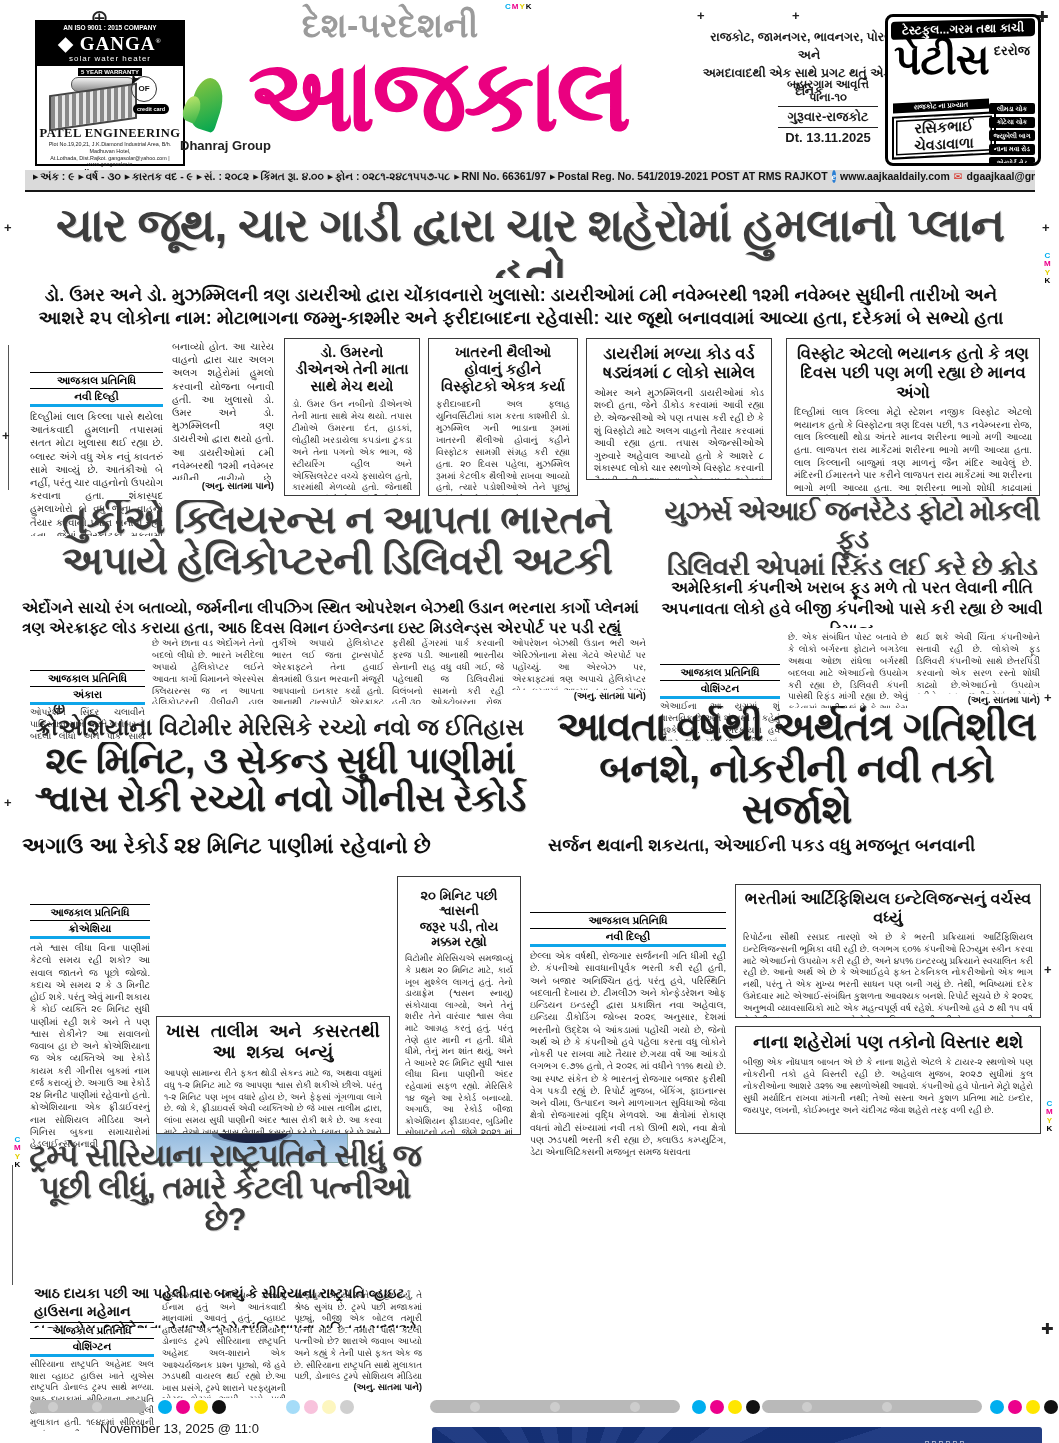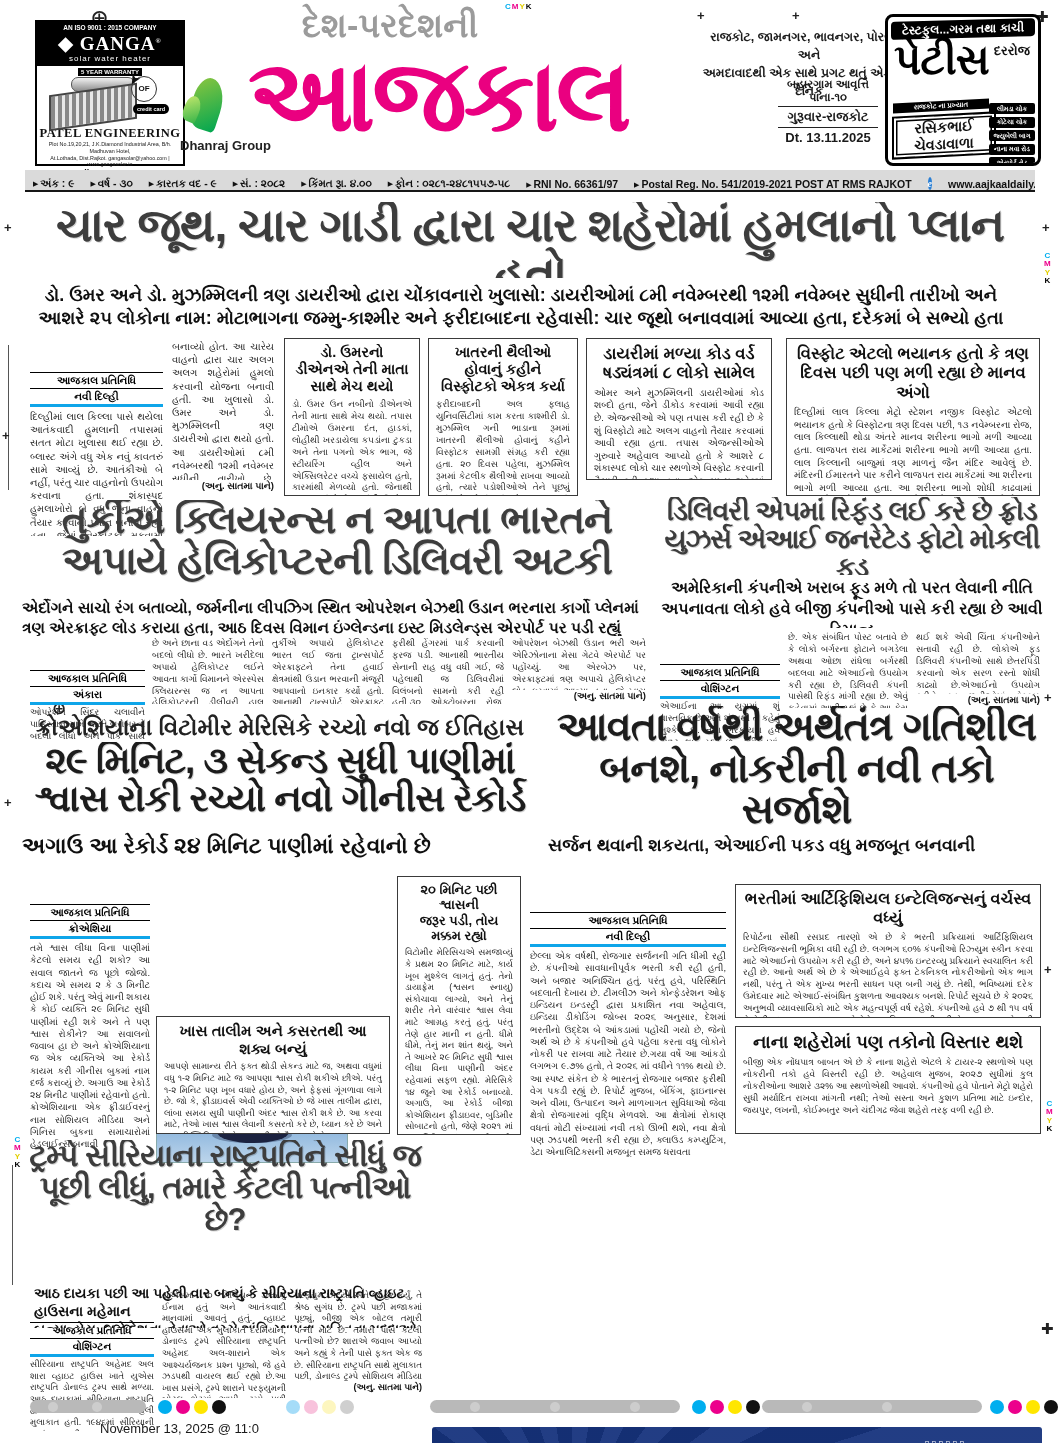--- a/index.html
+++ b/index.html
@@ -14,21 +14,21 @@
   .kicker{font-weight:800;color:#222;text-align:center;overflow:hidden;white-space:nowrap;}
   .col{font-size:10px;line-height:1.32;text-align:justify;color:#1b1b1b;overflow:hidden;}
   .byline{text-align:center;font-weight:bold;font-size:10.5px;color:#000;}
   .byname{border-top:1px solid #000;border-bottom:1px solid #000;padding:1px 0;margin-top:32px;}
   .bycity{border-bottom:3px solid #0ea5e9;padding:1px 0;}
   .boxed{border:1.5px solid #3a3a3a;background:#fff;padding:5px 7px;box-sizing:border-box;overflow:hidden;}
   .boxhead{font-weight:800;color:#101010;text-align:center;line-height:1.18;margin-bottom:4px;overflow:hidden;}
   .more{font-weight:bold;text-align:right;}
   
   .infoline{background:#dadada;border-bottom:2px solid #161616;font-size:10.5px;font-weight:bold;
-            display:flex;align-items:flex-end;gap:16px;padding:0 8px;box-sizing:border-box;white-space:nowrap;overflow:hidden;}
+            display:flex;align-items:flex-start;gap:4px;padding:0 8px;box-sizing:border-box;white-space:nowrap;overflow:hidden;}
   .info-item::before{content:"\25B6  ";font-size:7px;vertical-align:1px;}
   .globe-ic{display:inline-block;width:13px;height:13px;border-radius:50%;background:#2a7fd4;color:#fff;
             font:italic bold 10px/13px "Liberation Serif",serif;text-align:center;}
   .mail-ic{color:#d93025;font-weight:bold;}
   
   .mark{color:#222;font-size:13px;font-weight:bold;}
   .cmyk{font-size:8px;font-weight:bold;letter-spacing:1px;}
   .cmyk span:nth-child(1){color:#00aeef}.cmyk span:nth-child(2){color:#ec008c}
   .cmyk span:nth-child(3){color:#e3cf00}.cmyk span:nth-child(4){color:#000}
   .cmyk-v{display:flex;flex-direction:column;line-height:1.05;align-items:center;}
@@ -243,22 +243,22 @@
   </div>
   <div class="abs col" style="left:152px;top:638px;width:112px;height:66px;font-size:9px;">છે અને છાના વડ એર્દોગને તેનો બદલો લીધો છે. ભારતે ખરીદેલા અપાયે હેલિકોપ્ટર લઈને આવતા કાર્ગો વિમાનને એરસ્પેસ ક્લિયરન્સ જ ન આપતા હેલિકોપ્ટરની ડીલીવરી હાલ પૂરતી અટકી પડી છે.</div>
   <div class="abs col" style="left:272px;top:638px;width:112px;height:66px;font-size:9px;">તુર્કીએ અપાયે હેલિકોપ્ટર ભારત લઈ જતા ટ્રાન્સપોર્ટ એરક્રાફ્ટને તેના હવાઈ ક્ષેત્રમાંથી ઉડાન ભરવાની મંજૂરી આપવાનો ઇનકાર કર્યો હતો. આનાથી ટ્રાન્સપોર્ટ એરક્રાફ્ટ અચાનક પરત ફરવાની ફરજ પડી અને એરક્રાફ્ટને</div>
   <div class="abs col" style="left:392px;top:638px;width:112px;height:66px;font-size:9px;">ફરીથી હેંગરમાં પાર્ક કરવાની ફરજ પડી. આનાથી ભારતીય સેનાની રાહ વધુ વધી ગઈ, જે પહેલાથી જ ડિલિવરીમાં વિલંબનો સામનો કરી રહી હતી.૩૦ ઓક્ટોબરના રોજ, ભારે કાર્ગો એરક્રાફ્ટ જર્મનીના લીપઝિગ સ્થિત તેના</div>
   <div class="abs" style="left:512px;top:638px;width:134px;height:66px;">
     <div class="col" style="font-size:9px;height:52px;">ઓપરેશન બેઝથી ઉડાન ભરી અને એરિઝોનાના મેસા ગેટવે એરપોર્ટ પર પહોંચ્યું. આ એરબેઝ પર, એરક્રાફ્ટમાં ત્રણ અપાચે હેલિકોપ્ટર લોડ કરવામાં આવ્યા હતા, જે ખાસ કરીને ભારતીય</div>
     <div class="more" style="font-size:9.5px;">(અનુ. સાતમા પાને)</div>
   </div>
 
   <div class="abs hl" style="left:658px;top:497px;width:388px;height:78px;font-size:27px;">
+    <div>યુઝર્સ એઆઈ જનરેટેડ ફોટો મોકલી ફૂડ</div>
     <div>ડિલિવરી એપમાં રિફંડ લઈ કરે છે ફ્રોડ</div>
-    <div>યુઝર્સ એઆઈ જનરેટેડ ફોટો મોકલી ફૂડ</div>
   </div>
   <div class="abs deck" style="left:658px;top:578px;width:388px;height:50px;font-size:16px;">
     <div>અમેરિકાની કંપનીએ ખરાબ ફૂડ મળે તો પરત લેવાની નીતિ</div>
     <div>અપનાવતા લોકો હવે બીજી કંપનીઓ પાસે કરી રહ્યા છે આવી ડિમાન્ડ</div>
   </div>
   <div class="abs" style="left:660px;top:632px;width:120px;height:76px;">
     <div class="byline">
       <div class="byname">આજકાલ પ્રતિનિધિ</div>
       <div class="bycity">વોશિંગ્ટન</div>
     </div>
@@ -299,25 +299,25 @@
     <div class="abs" style="left:73px;top:59px;width:45px;height:42px;background:#232a4d;border-radius:45% 45% 30% 30%;"></div>
     <div class="abs" style="left:64px;top:64px;width:12px;height:32px;background:#20264a;border-radius:6px;transform:rotate(18deg);"></div>
     <div class="abs" style="left:115px;top:64px;width:12px;height:32px;background:#20264a;border-radius:6px;transform:rotate(-18deg);"></div>
     <div class="abs" style="left:60px;top:92px;width:72px;height:22px;background:#1b2240;border-radius:50%;"></div>
     <div class="abs" style="left:62px;top:92px;width:9px;height:9px;border-radius:50%;background:#c79a75;"></div>
     <div class="abs" style="left:121px;top:92px;width:9px;height:9px;border-radius:50%;background:#c79a75;"></div>
     <div class="abs" style="left:92px;top:70px;width:6px;height:6px;border-radius:50%;background:#e8e8e8;"></div>
   </div>
 
   <div class="abs boxed" style="left:156px;top:1016px;width:234px;height:118px;">
-    <div class="boxhead" style="font-size:15px;">ખાસ તાલીમ અને કસરતથી આ શક્ય બન્યું</div>
+    <div class="boxhead" style="font-size:18px;font-family:Liberation Mono, monospace;">ખાસ તાલીમ અને કસરતથી આ શક્ય બન્યું</div>
     <div class="col" style="font-size:8.8px;height:72px;">આપણે સામાન્ય રીતે ફક્ત થોડી સેકન્ડ માટે જ, અથવા વધુમાં વધુ ૧-૨ મિનિટ માટે જ આપણા શ્વાસ રોકી શકીએ છીએ. પરંતુ ૧-૨ મિનિટ પણ ખૂબ વધારે હોય છે, અને ફેફસાં ગૂંગળાવા લાગે છે. જો કે, ફ્રીડાઇવર્સ એવી વ્યક્તિઓ છે જે ખાસ તાલીમ દ્વારા, લાંબા સમય સુધી પાણીની અંદર શ્વાસ રોકી શકે છે. આ કરવા માટે, તેઓ ખાસ શ્વાસ લેવાની કસરતો કરે છે, ધ્યાન કરે છે અને આ પરિસ્થિતિ માટે પોતાના શરીરને તૈયાર કરે છે.</div>
   </div>
   <div class="abs boxed" style="left:397px;top:876px;width:124px;height:259px;">
-    <div class="boxhead" style="font-size:13px;">
+    <div class="boxhead" style="font-size:13px;margin-top:6px;">
       <div>૨૦ મિનિટ પછી શ્વાસની</div>
       <div>જરૂર પડી, તોય મક્કમ રહ્યો</div>
     </div>
     <div class="col" style="font-size:8.8px;height:200px;">વિટોમીર મેરિસિચએ સમજાવ્યું કે પ્રથમ ૨૦ મિનિટ માટે, કાર્ય ખૂબ મુશ્કેલ લાગતું હતું. તેનો ડાયાફ્રેમ (શ્વસન સ્નાયુ) સંકોચાવા લાગ્યો, અને તેનું શરીર તેને વારંવાર શ્વાસ લેવા માટે આગ્રહ કરતું હતું. પરંતુ તેણે હાર માની ન હતી. ધીમે ધીમે, તેનું મન શાંત થયું, અને તે આખરે ૨૯ મિનિટ સુધી શ્વાસ લીધા વિના પાણીની અંદર રહેવામાં સફળ રહ્યો. મેરિસિકે ૧૪ જૂને આ રેકોર્ડ બનાવ્યો. અગાઉ, આ રેકોર્ડ બીજા ક્રોએશિયન ફ્રીડાઇવર, બુડિમીર સોબાટનો હતો, જેણે ૨૦૨૧ માં આ સિદ્ધિ હાંસલ કરી હતી. હવે, મેરિસિકે દુનિયાને બતાવ્યું છે કે સખત મહેનત, તાલીમ અને હિંમતથી, માણસો અશક્ય લાગતા કાર્યો પણ પૂર્ણ કરી શકે છે.</div>
   </div>
 
   <div class="abs hl hl-black" style="left:548px;top:706px;width:497px;height:124px;font-size:40px;font-weight:900;">
     <div>આવતા વર્ષથી અર્થતંત્ર ગતિશીલ</div>
     <div>બનશે, નોકરીની નવી તકો સર્જાશે</div>
   </div>

